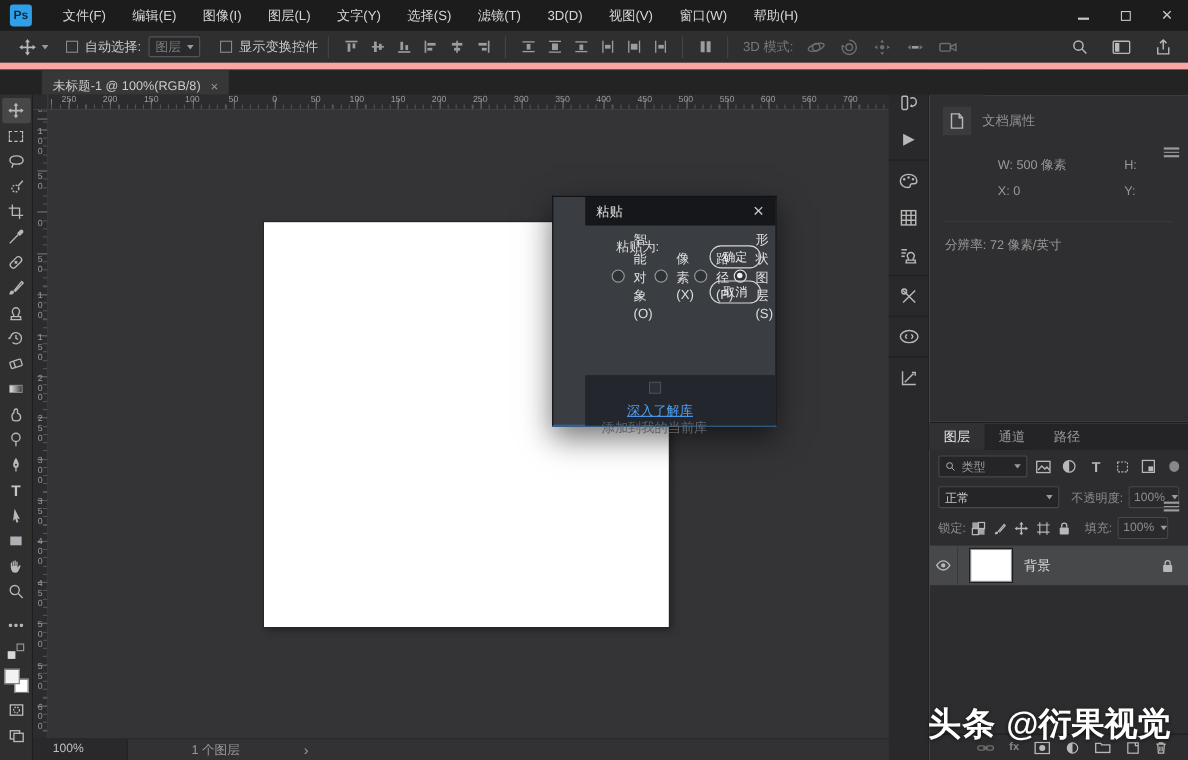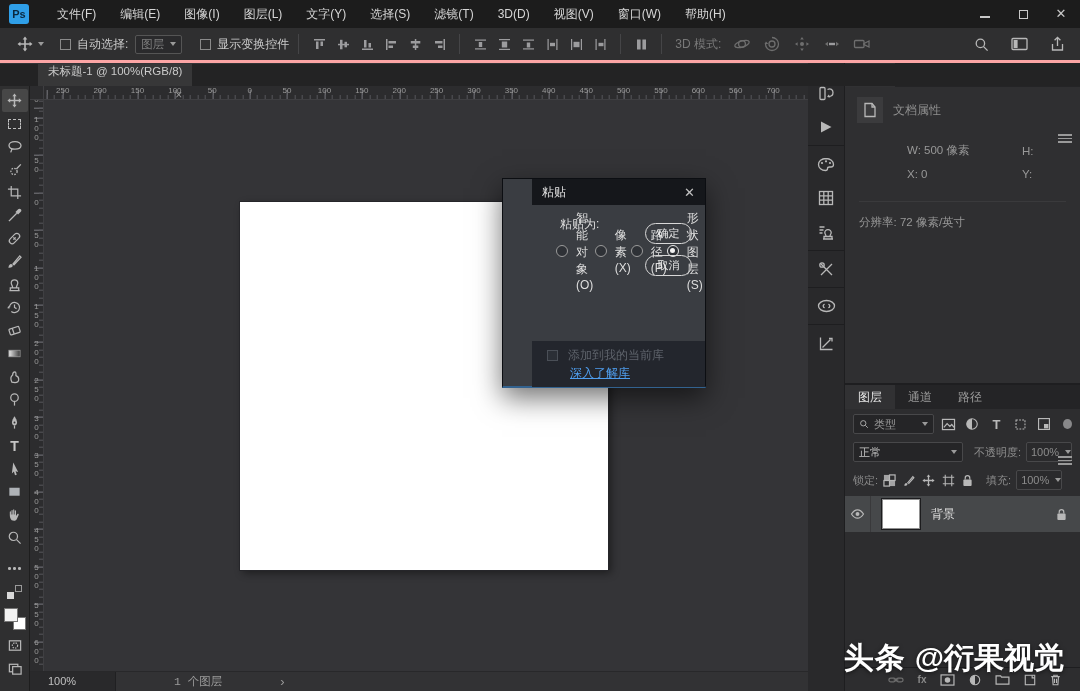--- a/index.html
+++ b/index.html
@@ -19,37 +19,37 @@
   .menu-items { display:flex; margin-left:16px; height:28px; }
   .menu-item { padding:0 12px; line-height:28px; font-size:12px; color:#d6d6d6; cursor:default; }
   .win-controls { position:absolute; right:12px; top:0; height:28px; display:flex; gap:24px; align-items:center; }
   .wc { width:14px; height:14px; display:flex; align-items:center; justify-content:center; }
   .wc-min { width:10px; height:1.5px; background:#c8c8c8; margin-top:6px; }
   .wc-max { width:9px; height:9px; border:1.5px solid #c8c8c8; }
   .wc-close { color:#c8c8c8; font-size:13px; line-height:14px; }
 
   
   .optionsbar { position:absolute; top:28px; left:0; right:0; height:35px; background:#2f2f30;
-    border-bottom:3px solid #fca5a5; display:flex; align-items:center; z-index:29; font-size:12px; color:#c9c9c9; }
+    border-bottom:6px solid #fca5a5; display:flex; align-items:center; z-index:29; font-size:12px; color:#c9c9c9; }
   .ob-sep { width:1px; height:20px; background:#454547; margin:0 9px; }
   .cb { width:11px; height:11px; border:1px solid #8a8a8a; background:transparent; margin-right:6px; flex:none; }
   .ob-check { display:flex; align-items:center; }
   .ob-dd { height:19px; background:#2a2a2c; border:1px solid #555; border-radius:2px; display:flex;
     align-items:center; padding:0 5px; margin-left:7px; color:#7d7d7d; font-size:11.5px; gap:6px; }
   .caret { width:0; height:0; border-left:3.5px solid transparent; border-right:3.5px solid transparent;
     border-top:4px solid #9a9a9a; }
   .ob-ico { width:22px; height:22px; display:flex; align-items:center; justify-content:center; }
   .ob-group { display:flex; gap:2px; }
   .ob-right { position:absolute; right:12px; display:flex; gap:16px; align-items:center; }
   .ab { fill:#9c9c9e; }
 
   
   .tabbar { position:absolute; top:64px; left:0; right:0; height:22px; background:#232324; z-index:28; }
   .doc-tab { position:absolute; left:38px; top:0; height:22px; background:#373738; display:flex;
-    align-items:flex-end; padding:0 10px; font-size:11.5px; color:#cacaca; gap:9px;flex-direction:column; }
+    align-items:flex-end; padding:0 10px; font-size:11.5px; color:#cacaca; gap:9px; }
   .tab-close { color:#9b9b9b; font-size:12px; }
 
   
   .toolbar { position:absolute; left:0; top:86px; bottom:0; width:30px; background:#2f2f30;
     border-right:1px solid #1e1e1e; display:flex; flex-direction:column; align-items:center;
     padding-top:3px; z-index:25; }
   .tool { width:26px; height:23px; flex:none; display:flex; align-items:center; justify-content:center; border-radius:2px; }
   .tool.selected { background:#474747; }
   .marquee-box { width:13px; height:10px; border:1px dashed #c0c0c0; }
   .tool-T { color:#c5c5c5; font-size:14px; font-weight:bold; line-height:14px; }
@@ -83,21 +83,21 @@
     background-position:100% 8.7px, 100% 8.7px; }
   .v-ruler-labels { display:flex; flex-direction:column; margin-top:-28px; }
   .v-ruler-labels span { flex:0 0 37.4px; height:37.4px; width:13px; display:flex; align-items:center;
     justify-content:center; writing-mode:vertical-rl; text-orientation:upright; font-size:8px; color:#9a9a9a; }
   .document { position:absolute; left:210px; top:116px; width:368px; height:368px; background:#ffffff;
     box-shadow:0 0 0 1px #26262a, 3px 3px 8px rgba(0,0,0,.45); z-index:4; }
   .statusbar { position:absolute; left:0; right:0; bottom:0; height:20px; background:#323234;
     border-top:1px solid #28282a; display:flex; align-items:center; z-index:7; font-size:11px; }
   .zoom-box { width:86px; height:100%; background:#29292b; border-right:1px solid #202022;
     color:#c0c0c0; line-height:19px; padding-left:18px; }
-  .status-info { margin-left:58px; color:#9a9a9a; font-size:11.5px;font-family:Liberation Mono, monospace; }
+  .status-info { margin-left:58px; color:#9a9a9a; font-size:11.5px; }
   .status-chevron { margin-left:58px; color:#9a9a9a; font-size:13px; }
 
   
   .dialog { position:absolute; left:502px; top:178px; width:204px; height:210px; background:#3a3d42;
     border:1px solid #0c0e12; border-bottom:2px solid #32628f; box-shadow:0 10px 26px rgba(0,0,0,.55); z-index:40;padding-left:29px; }
   .dialog-titlebar { height:26px; background:#15171b; display:flex; align-items:center; padding:0 10px;
     font-size:12px; color:#e2e2e2; }
   .dialog-close { margin-left:auto; color:#c4c4c4; font-size:13px; }
   .dialog-body { position:relative; height:182px; }
   .paste-as-label { position:absolute; left:28px; top:11px; font-size:12px; color:#dedede; }
@@ -106,22 +106,22 @@
   .radio { width:12px; height:12px; border:1px solid #9a9a9a; border-radius:50%; position:relative; flex:none; background:#2e3136; }
   .radio-row.selected .radio { border-color:#e8e8e8; }
   .radio-row.selected .radio::after { content:""; position:absolute; left:2.5px; top:2.5px; width:5px; height:5px;
     border-radius:50%; background:#f0f0f0; }
   .radio-label { font-size:12px; color:#dedede; }
   .dlg-btn { position:absolute; right:13px; width:47px; height:21px; border:1px solid #d8d8d8; border-radius:11px;
     background:transparent; color:#ececec; font-size:11px; display:flex; align-items:center; justify-content:center;
     font-family:inherit; }
   .btn-ok { top:18px; } .btn-cancel { top:50px; }
   .dialog-footer { position:absolute; left:0; right:0; bottom:0; height:46px; background:#23262d; }
-  .lib-check { position:absolute; left:15px; top:6px; display:flex; align-items:center; gap:10px;
-    font-size:12px; color:#5f646c; }
+  .lib-check { position:absolute; left:15px; top:6px; display:flex; align-items:center; gap:23px;
+    font-size:12px; color:#5f646c;flex-direction:column; }
   .lib-check .cb { border-color:#4a4f57; background:#2b2f36; margin:0; }
   .learn-link { position:absolute; left:38px; bottom:5px; font-size:12px; color:#4f9ff0; text-decoration:underline; }
 
   
   .rightside { position:absolute; right:0; top:63px; bottom:0; width:272px; display:flex; z-index:20; }
   .dock { width:37px; background:#29292b; border-right:1px solid #1e1e20; padding-top:12px;
     display:flex; flex-direction:column; align-items:center; }
   .dock-group { width:100%; display:flex; flex-direction:column; align-items:center;
     border-bottom:1px solid #1e1e20; padding:5px 0; gap:8px; }
   .dock-btn { width:28px; height:26px; display:flex; align-items:center; justify-content:center; }

